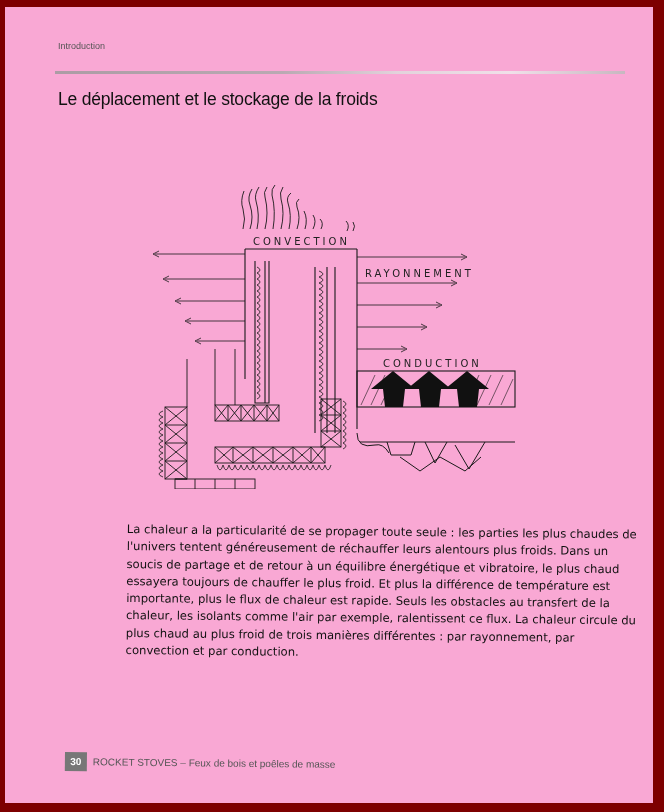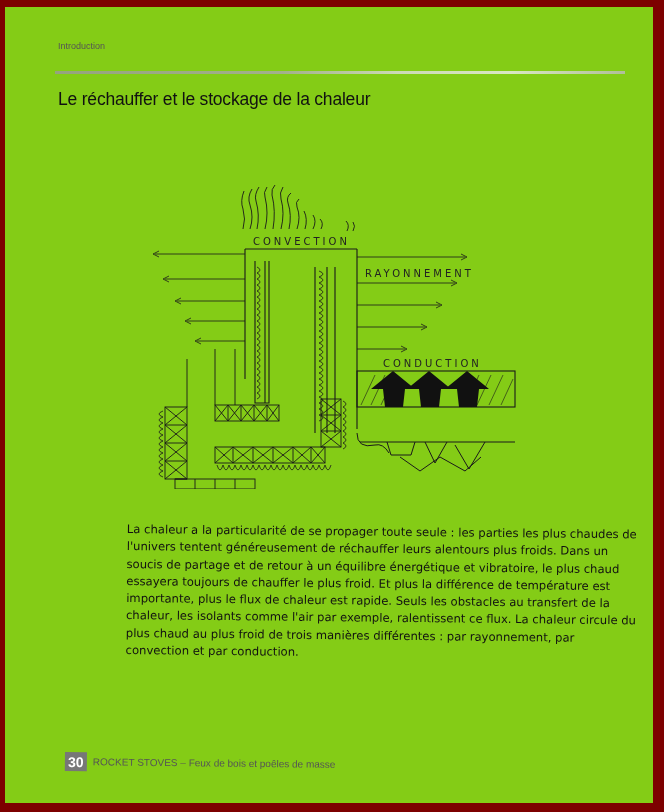--- a/index.html
+++ b/index.html
@@ -1,38 +1,38 @@
 <!DOCTYPE html>
 <html><head>
   <meta charset="utf-8">
   <style>
     html, body { margin:0; padding:0; }
     body { width:664px; height:812px; background:#7d0000; position:relative; overflow:hidden; font-family:"DejaVu Sans", sans-serif; }
-    .page { position:absolute; left:5px; top:7px; width:648px; height:796px; background:#84cc16; }
+    .page { position:absolute; left:5px; top:7px; width:648px; height:796px; background:#f9a8d4; }
     .running-head { position:absolute; left:53px; top:34px; font-size:9px; color:#555; font-family:"Liberation Sans", sans-serif; }
     .rule { position:absolute; left:50px; top:64px; width:570px; height:3px;
       background:linear-gradient(90deg,#999 0%,#aaa 40%,#ddd 60%,#eee 80%,#bbb 100%); opacity:.8; }
     .title { position:absolute; left:53px; top:82px; font-size:17.5px; color:#111; font-family:"Liberation Sans", sans-serif; letter-spacing:-0.2px; }
     .subtitle { position:absolute; left:84px; top:119px; font-size:13.5px; color:#333; font-family:"Liberation Sans", sans-serif; }
     .figure { position:absolute; left:130px; top:172px; width:390px; height:310px; }
     .figure svg { width:100%; height:100%; }
     .fig-label { font-family:"DejaVu Sans", sans-serif; font-size:10px; letter-spacing:3px; fill:#222; }
     .body-text { position:absolute; left:122px; top:514px; width:515px; font-family:"DejaVu Sans", sans-serif; font-size:11.6px; line-height:17.3px; color:#111; transform:rotate(0.6deg); transform-origin:left top; }
     .body-text p { margin:0; }
     .footer { position:absolute; left:60px; top:745px; display:flex; align-items:center; gap:6px; transform:rotate(0.6deg); transform-origin:left top; }
-    .page-num { width:22px; height:19px; background:#777; color:#fff; font-size:14px; font-weight:bold; display:flex; align-items:center; justify-content:center; font-family:"Liberation Sans", sans-serif; }
+    .page-num { width:22px; height:19px; background:#777; color:#fff; font-size:10px; font-weight:bold; display:flex; align-items:center; justify-content:center; font-family:"Liberation Sans", sans-serif; }
     .footer-text { font-size:10px; color:#555; font-family:"Liberation Sans", sans-serif; }
   </style>
 </head>
 <body>
 
 <div class="page">
   <div class="running-head">Introduction</div>
   <div class="rule"></div>
-  <div class="title">Le réchauffer et le stockage de la chaleur</div>
+  <div class="title">Le déplacement et le stockage de la froids</div>
 
   <div class="figure">
     <svg viewBox="0 0 390 310" xmlns="http://www.w3.org/2000/svg" fill="none" stroke="#1a1a1a" stroke-width="1.1">
 
       <g stroke-width="0.9">
         <path d="M108 50 q3 -10 0 -20 q-3 -8 1 -18"></path>
         <path d="M115 50 q4 -12 0 -24 q-3 -8 2 -16"></path>
         <path d="M122 50 q3 -14 -1 -28 q-2 -6 3 -14"></path>
         <path d="M130 50 q4 -16 0 -32 q-2 -4 2 -10"></path>
         <path d="M138 50 q3 -18 -1 -34 q-1 -6 3 -10"></path>

